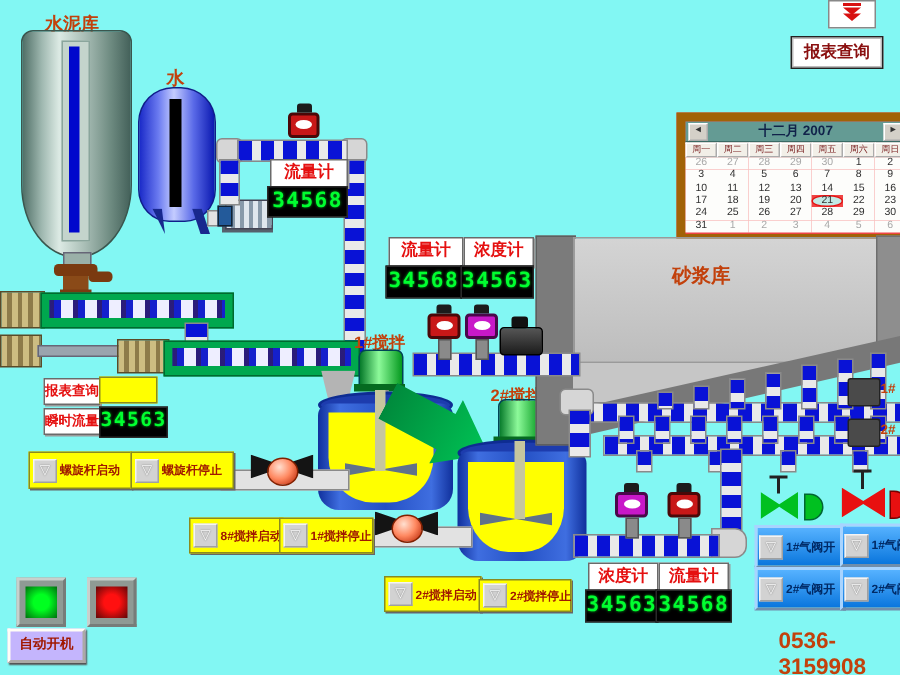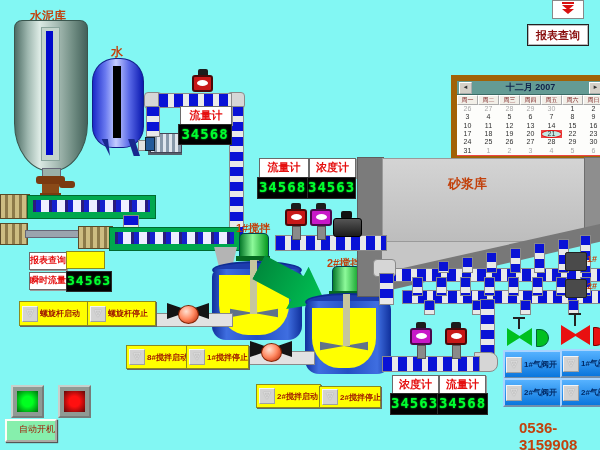--- a/index.html
+++ b/index.html
@@ -14,22 +14,22 @@
   .pipe-h{background:repeating-linear-gradient(90deg,#0912D6 0 9px,#e9e9e9 9px 15px);border:1px solid #8a8a8a;}
   .pipe-v{background:repeating-linear-gradient(180deg,#0912D6 0 9px,#e9e9e9 9px 15px);border:1px solid #8a8a8a;}
   .pipe-plain{background:#e2e2e2;border:1px solid #8a8a8a;}
   .corner{background:#d6d6d6;border:1px solid #8a8a8a;border-radius:4px;}
   .ybtn{background:#FFFF00;border:1px solid #8a8a20;box-shadow:1px 1px 0 #666;display:flex;align-items:center;gap:2px;padding:1px 2px;cursor:pointer;}
   .ybtn .ic,.bbtn .ic{width:14px;height:14px;flex:none;background:#d2d2d2;border:1px outset #f4f4f4;color:#fff;
       font-size:9px;line-height:13px;text-align:center;text-shadow:0 0 1px #555;}
   .ybtn .tx{color:#A01800;font-weight:bold;font-size:8px;white-space:nowrap;}
   .bbtn{background:linear-gradient(#56b2ff,#0a76dd);border:2px outset #a8d4ff;display:flex;align-items:center;gap:2px;padding:1px;cursor:pointer;}
   .bbtn .tx{color:#002a66;font-weight:bold;font-size:8px;white-space:nowrap;}
-  .gbtn{background:#86efac;border:2px outset #fffef6;box-shadow:1px 1px 1px #555;color:#A01800;
-      font-weight:normal;font-size:9px;text-align:right;cursor:pointer;}
+  .gbtn{background:#c4b5fd;border:2px outset #fffef6;box-shadow:1px 1px 1px #555;color:#A01800;
+      font-weight:bold;font-size:9px;text-align:center;cursor:pointer;}
   .tan{background:repeating-linear-gradient(90deg,#cdbd82 0 4px,#8d7b4a 4px 7px);border:1px solid #5a4a28;}
   .sensor .cap{width:10px;height:6px;background:#1c1c1c;margin:0 auto;border-radius:2px 2px 0 0;}
   .sensor .bod{width:100%;height:17px;border:2px solid #4a0808;border-radius:3px;box-sizing:border-box;}
   .sensor .win{width:11px;height:6px;background:#fff;border-radius:50%;margin:3px auto 0;}
   .sensor .stem{width:7px;height:12px;background:#8a8a8a;border:1px solid #555;margin:0 auto;}
   .bowtie{clip-path:polygon(0 0,50% 45%,100% 0,100% 100%,50% 55%,0 100%);}
   .ball{border-radius:50%;background:radial-gradient(circle at 38% 32%,#ffe0d0,#ff8860 48%,#c03010 90%);border:1px solid #802000;}
   .cal{background:#ef4444;border:6px solid #a16207;}
   .cal-head{background:#649b94;border-bottom:1px solid #3a6a64;display:flex;align-items:center;justify-content:space-between;padding:0 2px;height:13px;}
   .cal-title{color:#10224a;font-weight:bold;font-size:9px;}

